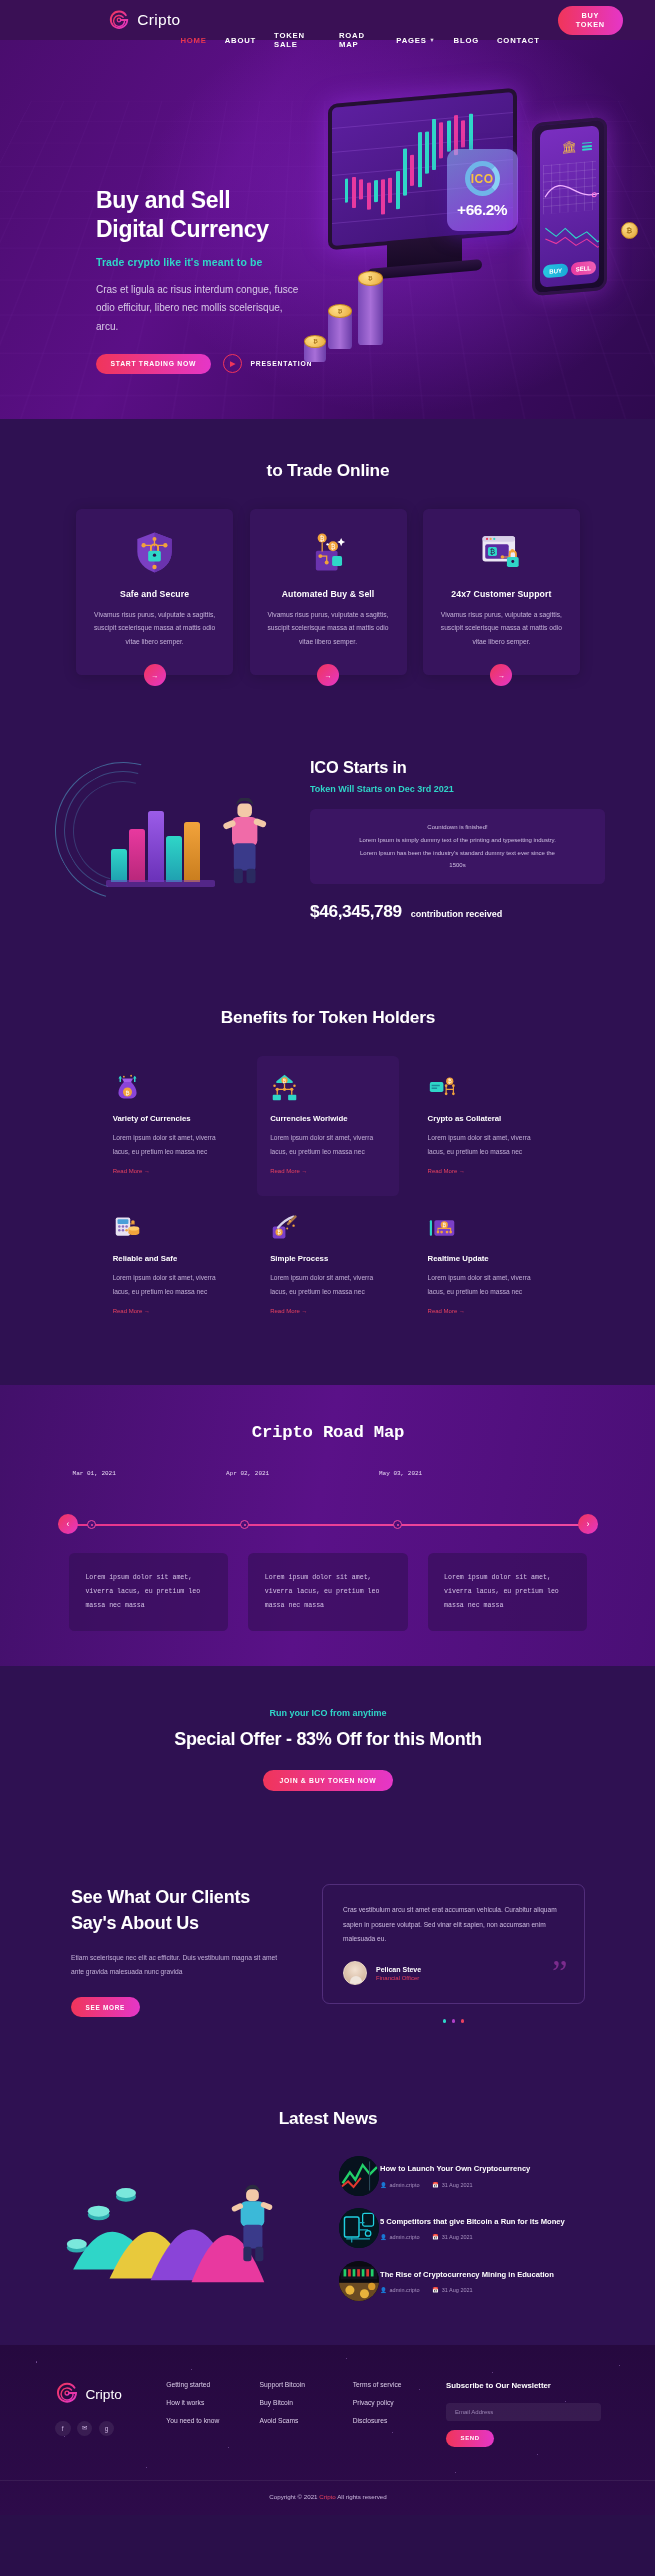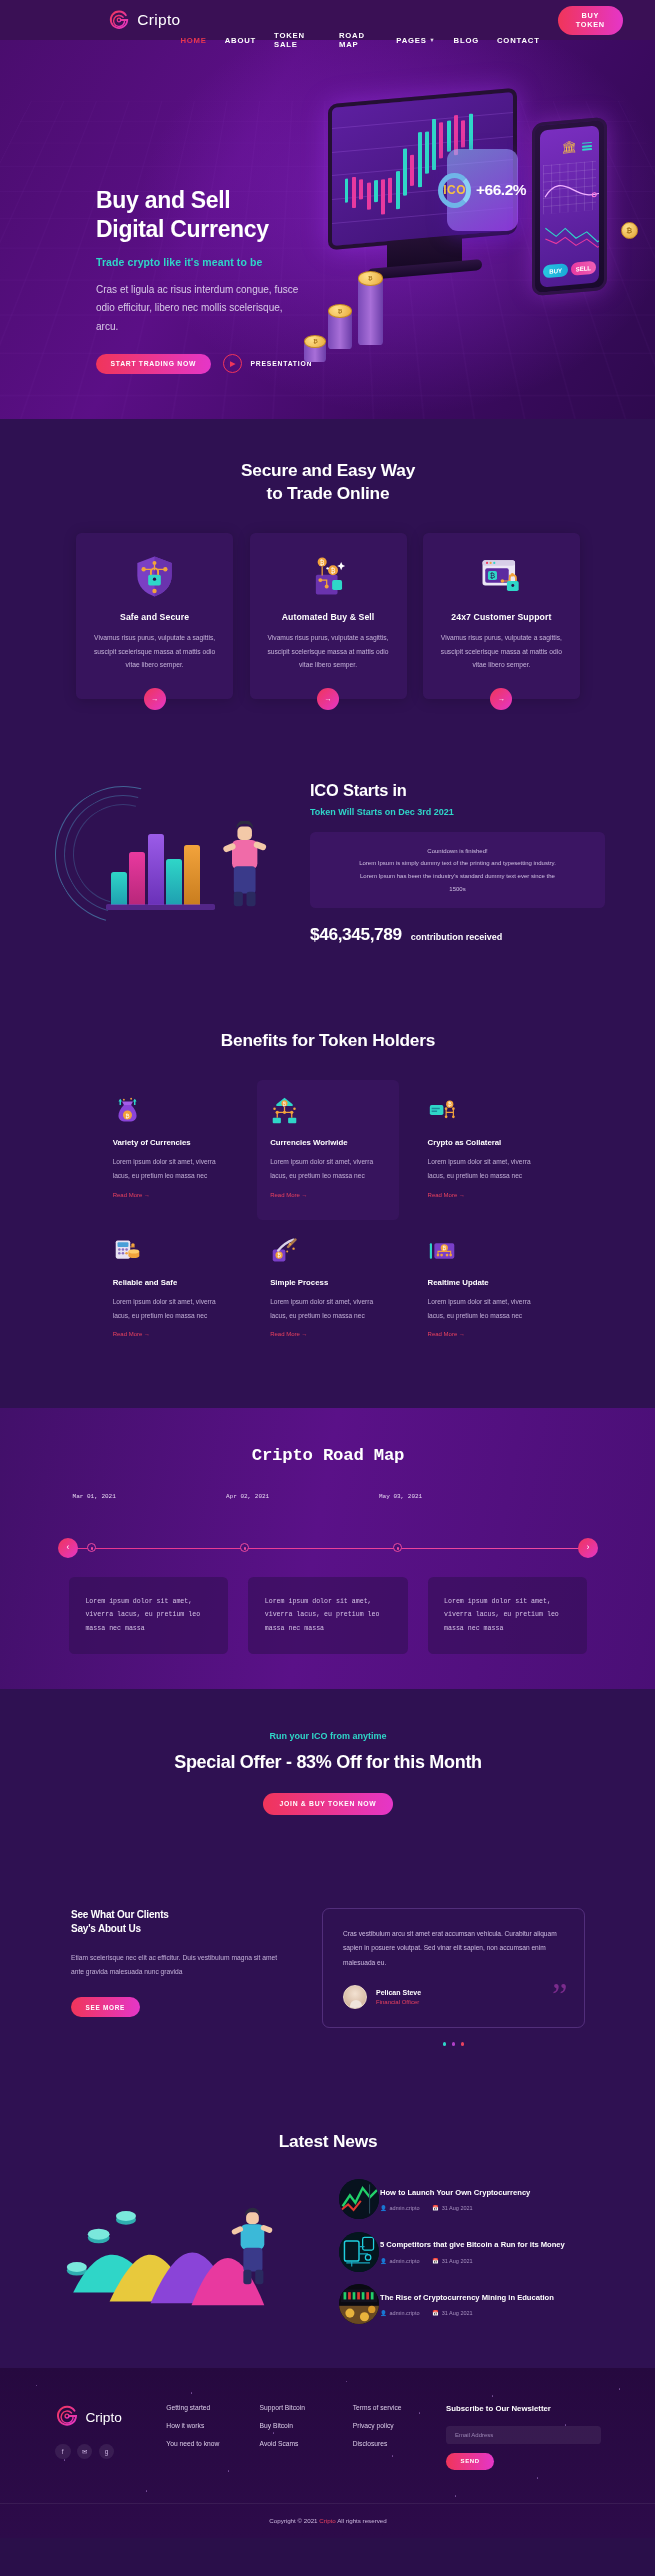--- a/index.html
+++ b/index.html
@@ -88,21 +88,21 @@
     background:linear-gradient(150deg,#5d1fa0,#3c1270); overflow:hidden; }
   .screen-lines { position:absolute; inset:0; }
   .screen-lines i { position:absolute; left:0; right:0; height:0.9px; background:rgba(190,120,255,.22); }
   .candle { position:absolute; bottom:20px; width:3.6px; border-radius:0.9px; }
   .monitor-stand { position:absolute; left:84px; top:162px; width:75px; height:31px;
     background:linear-gradient(180deg,#241033,#160824); border-radius:2.7px; transform:skewY(-5deg); }
   .monitor-base { position:absolute; left:64px; top:188px; width:115px; height:11px;
     background:linear-gradient(180deg,#2d1442,#19092b); border-radius:5.5px; transform:skewY(-5deg); }
   .ico-card { position:absolute; left:144px; top:73px; width:71px; height:82px;
     border-radius:11px; background:linear-gradient(150deg,rgba(140,200,255,.55),rgba(150,60,230,.85));
-    box-shadow:0 5.5px 18px rgba(80,20,160,.6); display:flex; flex-direction:row;
+    box-shadow:0 5.5px 18px rgba(80,20,160,.6); display:flex; flex-direction:column;
     align-items:center; justify-content:center; gap:5px; }
   .ico-ring { width:35px; height:35px; border-radius:50%;
     border:5.5px solid #6fb5e8; border-right-color:#8ad0f5; display:flex;
     align-items:center; justify-content:center; }
   .ico-text { font-size:12px; font-weight:700; color:#f6c243; letter-spacing:0.5px; }
   .ico-pct { font-size:15.5px; font-weight:700; color:#fff; letter-spacing:-0.5px; }
   .phone { position:absolute; right:33px; top:44px; width:75px; height:173px;
     background:linear-gradient(160deg,#2a1240,#190a2c); border-radius:11px;
     border:3.6px solid #2e1346; transform:skewY(-5deg);
     box-shadow:0 0 22px rgba(190,70,255,.35); padding:4.6px; }
@@ -214,21 +214,21 @@
   .offer-h2 { margin-top:11px; font-size:18px; font-weight:700; letter-spacing:-0.3px; }
   .btn-join { margin-top:20px; background:linear-gradient(90deg,#f0355a,#e536c8);
     border-radius:18px; padding:7.3px 16.4px; font-size:6.8px; font-weight:700;
     letter-spacing:0.7px; color:#fff; border:none; cursor:pointer; text-transform:uppercase;
     font-family:inherit; }
 
   
   .testi { background:#2f1152; padding:44px 0 53px; }
   .testi-row { display:flex; gap:42px; padding:0 71px; align-items:flex-start; }
   .testi-left { width:209px; }
-  .testi-left h2 { font-size:10px; font-weight:700; line-height:1.45; letter-spacing:-0.2px; }
+  .testi-left h2 { font-size:18px; font-weight:700; line-height:1.45; letter-spacing:-0.2px; }
   .testi-left p { margin-top:14.6px; font-size:6.7px; line-height:2.1; color:#c3b1d8; }
   .btn-see { margin-top:18px; background:linear-gradient(90deg,#f0355a,#e536c8);
     border-radius:18px; padding:6.4px 14.6px; font-size:6.4px; font-weight:700;
     letter-spacing:0.7px; color:#fff; border:none; cursor:pointer; text-transform:uppercase;
     font-family:inherit; }
   .testi-card { flex:1; border:0.9px solid rgba(150,100,200,.35); border-radius:7.3px;
     padding:18px 20px; position:relative; }
   .testi-card > p { font-size:6.6px; line-height:2.2; color:#cdbce0; }
   .testi-author { margin-top:14.6px; display:flex; align-items:center; gap:9px; }
   .avatar { width:24px; height:24px; border-radius:50%;
@@ -426,21 +426,20 @@
         <span class="coin-top" style="left:25.5px;top:228px;width:24px;height:13.7px">₿</span>
         <span class="coin-stack" style="left:1.8px;top:266px;width:22px;height:20px"></span>
         <span class="coin-top" style="left:1.8px;top:259px;width:22px;height:12.7px">₿</span>
         <span class="float-coin">₿</span>
       </div>
     </div>
   </div>
 
   <div class="features">
     <div class="sec-title">
-      <div>Secure and Easy Way</div>
       <div>to Trade Online</div>
     </div>
     <div class="cards">
 
       <div class="fcard">
         <div class="ficon">
           <svg viewBox="0 0 52 52" width="47" height="47">
             <path d="M26 4 L45 11 v14 c0 12-9 20-19 23-10-3-19-11-19-23V11z" fill="#7b3fc4"></path>
             <path d="M26 4 L45 11 v14 c0 12-9 20-19 23z" fill="#6a33ae"></path>
             <circle cx="14" cy="18" r="2.4" fill="#f2a33c"></circle>

